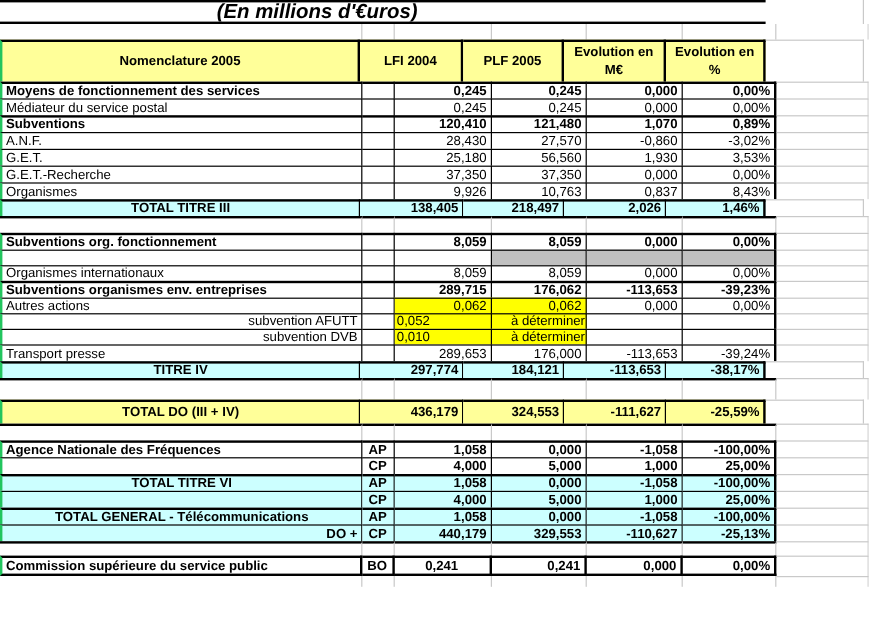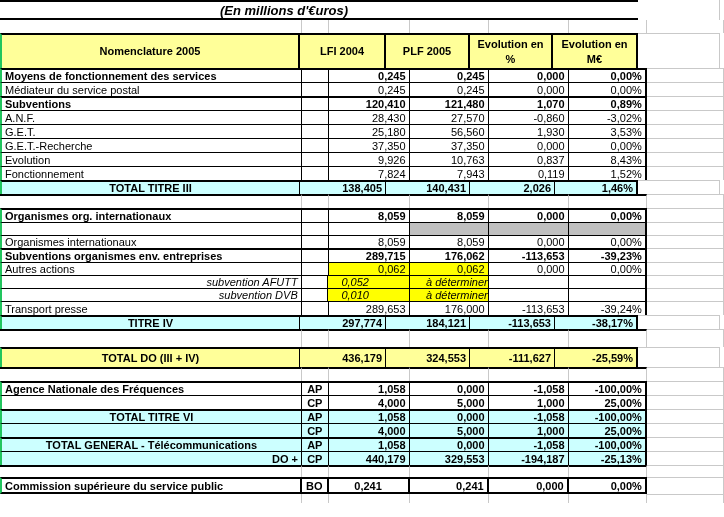--- a/index.html
+++ b/index.html
@@ -11,25 +11,25 @@
   .row{align-items:stretch;}
   .h9{height:9px}.h12{height:12px}.h13{height:13px}.h14{height:14px}.h17{height:17px}
   .h18{height:18px}.h20{height:20px}.h35{height:35px}
   .ca{width:322px}.cb{width:28px}.cab{width:300px}.cc{width:86px}.cd{width:84px}
   .ce{width:85px}.cf{width:83px}.cg{width:82px}
   .bl2{border-left:2px solid #22c55e}.br1{border-right:1px solid #000}.br2{border-right:2px solid #000}
   .bt1{border-top:1px solid #000}.bt2{border-top:2px solid #000}.bb2{border-bottom:2px solid #000}
   .brg{border-right:1px solid #c9c9c9}.btg{border-top:1px solid #c9c9c9}
   .fy{background:#ffff99}.fY{background:#ffff00}.fc{background:#ccffff}.fg{background:#c0c0c0}
   .tr{justify-content:flex-end}.tc{justify-content:center}
-  .i{font-style:italic}.pl8{padding-left:13px}.pr8{padding-right:0}
+  .i{}.pl8{padding-left:2px}.pr8{padding-right:0}
   .rb .c{font-weight:700}
   .hd .c{font-weight:700;white-space:normal;text-align:center;justify-content:center;line-height:1.3;}
   .title-cell{width:638px;border-top:2px solid #000;border-bottom:2px solid #000;
-              justify-content:flex-end;padding-right:290px;font-weight:700;font-style:italic;font-size:13px;}
+              justify-content:flex-end;padding-right:290px;font-weight:700;font-style:italic;font-size:17px;}
 </style>
 </head>
 <body>
 
 <div class="sheet">
 
   <div class="row h20">
     <div class="c title-cell">(En millions d'€uros)</div>
     <div class="c cg brg"></div>
   </div>
@@ -41,22 +41,22 @@
       <div class="c cd brg"></div>
     <div class="c ce brg"></div>
       <div class="c cf brg"></div>
     <div class="c cg brg"></div>
   </div>
 
   <div class="row hd h35">
     <div class="c cab bl2 br2 bt2 fy">Nomenclature 2005</div>
     <div class="c cc br2 bt2 fy">LFI 2004</div>
     <div class="c cd br2 bt2 fy">PLF 2005</div>
+    <div class="c ce br2 bt2 fy">Evolution en M€</div>
     <div class="c cf br2 bt2 fy">Evolution en %</div>
-    <div class="c ce br2 bt2 fy">Evolution en M€</div>
     <div class="c cg brg btg"></div>
   </div>
 
   <div class="row rb h14">
     <div class="c ca bl2 br1 bt2">Moyens de fonctionnement des services</div>
     <div class="c cb br1 bt2 tc"></div>
     <div class="c cc br1 bt2 tr">0,245</div>
     <div class="c cd br1 bt2 tr">0,245</div>
     <div class="c ce br1 bt2 tr">0,000</div>
     <div class="c cf br2 bt2 tr">0,00%</div>
@@ -108,60 +108,51 @@
     <div class="c cb br1 bt1 tc"></div>
     <div class="c cc br1 bt1 tr">37,350</div>
     <div class="c cd br1 bt1 tr">37,350</div>
     <div class="c ce br1 bt1 tr">0,000</div>
     <div class="c cf br2 bt1 tr">0,00%</div>
     <div class="c cg brg btg"></div>
   </div>
 
 
   <div class="row h14">
-    <div class="c ca bl2 br1 bt1">Evolution</div>
+    <div class="c ca bl2 br1 bt1">Organismes</div>
     <div class="c cb br1 bt1 tc"></div>
     <div class="c cc br1 bt1 tr">9,926</div>
     <div class="c cd br1 bt1 tr">10,763</div>
     <div class="c ce br1 bt1 tr">0,837</div>
     <div class="c cf br2 bt1 tr">8,43%</div>
     <div class="c cg brg btg"></div>
   </div>
 
-  <div class="row h14">
-    <div class="c ca bl2 br1 bt1">Fonctionnement</div>
-    <div class="c cb br1 bt1 tc"></div>
-    <div class="c cc br1 bt1 tr">7,824</div>
-    <div class="c cd br1 bt1 tr">7,943</div>
-    <div class="c ce br1 bt1 tr">0,119</div>
-    <div class="c cf br2 bt1 tr">1,52%</div>
-    <div class="c cg brg btg"></div>
-  </div>
 
   <div class="row rb h14">
     <div class="c cab bl2 br1 bt2 tc fc">TOTAL TITRE III</div>
     <div class="c cc br1 bt2 tr fc">138,405</div>
-    <div class="c cd br1 bt2 tr fc">140,431</div>
+    <div class="c cd br1 bt2 tr fc">218,497</div>
     <div class="c ce br1 bt2 tr fc">2,026</div>
     <div class="c cf br2 bt2 tr fc">1,46%</div>
     <div class="c cg brg btg"></div>
   </div>
 
   <div class="row h14">
     <div class="c ca bt2 brg"></div>
       <div class="c cb bt2 brg"></div>
     <div class="c cc bt2 brg"></div>
       <div class="c cd bt2 brg"></div>
     <div class="c ce bt2 brg"></div>
       <div class="c cf bt2 brg"></div>
     <div class="c cg brg btg"></div>
   </div>
 
   <div class="row rb h14">
-    <div class="c ca bl2 br1 bt2">Organismes org. internationaux</div>
+    <div class="c ca bl2 br1 bt2">Subventions org. fonctionnement</div>
     <div class="c cb br1 bt2 tc"></div>
     <div class="c cc br1 bt2 tr">8,059</div>
     <div class="c cd br1 bt2 tr">8,059</div>
     <div class="c ce br1 bt2 tr">0,000</div>
     <div class="c cf br2 bt2 tr">0,00%</div>
     <div class="c cg brg btg"></div>
   </div>
 
   <div class="row h13">
     <div class="c ca bl2 br1 bt1"></div>
@@ -319,21 +310,21 @@
     <div class="c ce br1 bt2 tr fc">-1,058</div>
     <div class="c cf br2 bt2 tr fc">-100,00%</div>
     <div class="c cg brg btg"></div>
   </div>
 
   <div class="row rb h14">
     <div class="c ca bl2 br1 bt1 tr fc">DO +</div>
     <div class="c cb br1 bt1 tc fc">CP</div>
     <div class="c cc br1 bt1 tr fc">440,179</div>
     <div class="c cd br1 bt1 tr fc">329,553</div>
-    <div class="c ce br1 bt1 tr fc">-194,187</div>
+    <div class="c ce br1 bt1 tr fc">-110,627</div>
     <div class="c cf br2 bt1 tr fc">-25,13%</div>
     <div class="c cg brg btg"></div>
   </div>
 
   <div class="row h12">
     <div class="c ca bt2 brg"></div>
       <div class="c cb bt2 brg"></div>
     <div class="c cc bt2 brg"></div>
       <div class="c cd bt2 brg"></div>
     <div class="c ce bt2 brg"></div>

